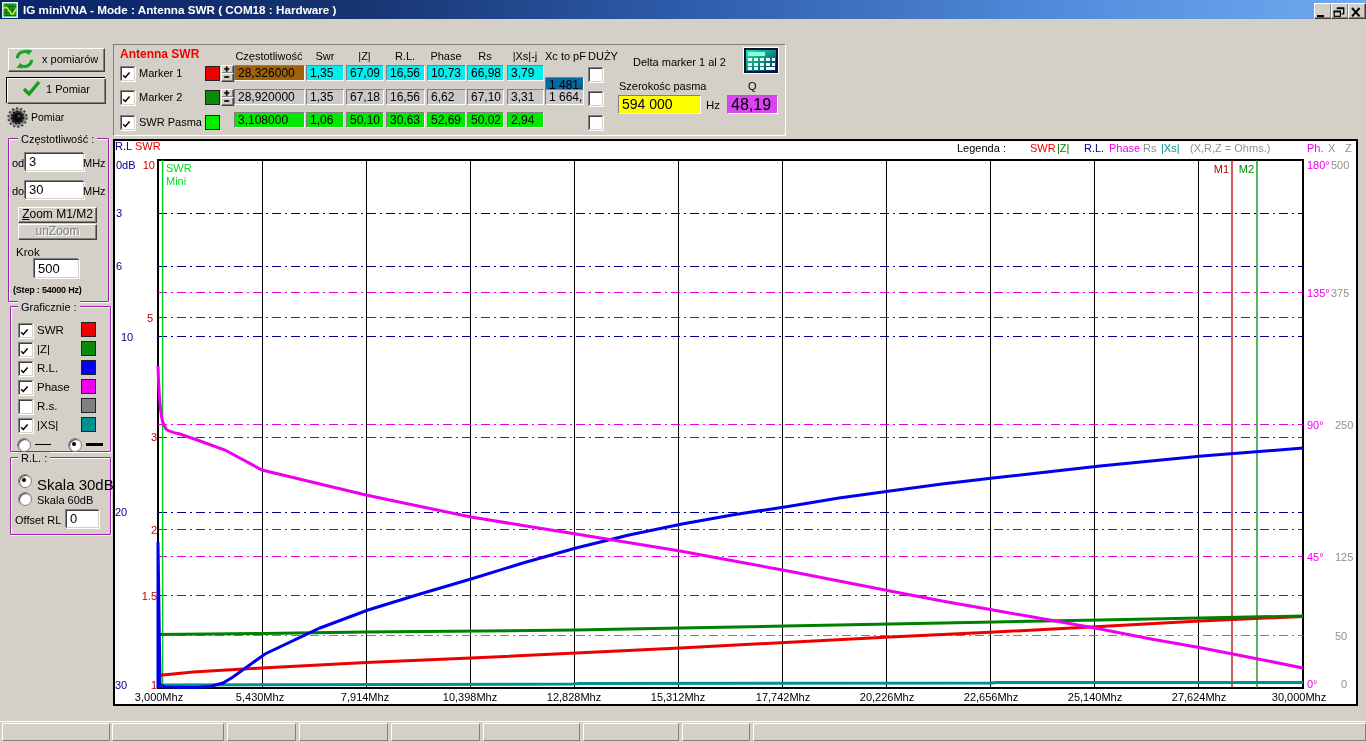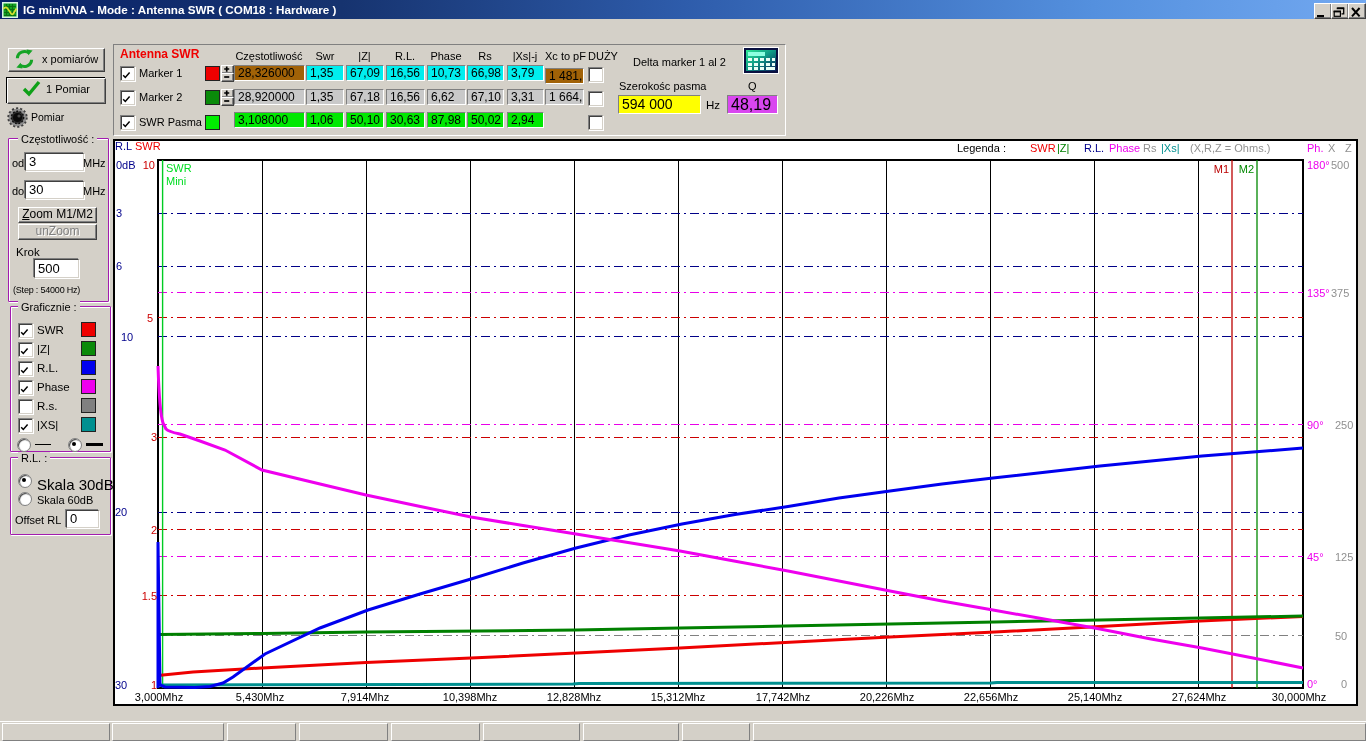--- a/index.html
+++ b/index.html
@@ -124,38 +124,38 @@
 <div class="abs lbl" style="left:139px;top:116px;font-size:11px">SWR Pasma</div>
 <div class="abs" style="left:205px;top:115px;width:13px;height:13px;background:#00ee00;border:1px solid #222"></div>
 
 <div class="field abs" style="left:234px;top:65px;width:66px;height:14px;background:#a16207">28,326000</div>
 <div class="field abs" style="left:306px;top:65px;width:33px;height:14px;background:#00eeee">1,35</div>
 <div class="field abs" style="left:346px;top:65px;width:33px;height:14px;background:#00eeee">67,09</div>
 <div class="field abs" style="left:386px;top:65px;width:34px;height:14px;background:#00eeee">16,56</div>
 <div class="field abs" style="left:427px;top:65px;width:34px;height:14px;background:#00eeee">10,73</div>
 <div class="field abs" style="left:467px;top:65px;width:32px;height:14px;background:#00eeee">66,98</div>
 <div class="field abs" style="left:507px;top:65px;width:32px;height:14px;background:#00eeee">3,79</div>
-<div class="field abs" style="left:545px;top:68px;width:34px;height:14px;background:#a16207">1 481,</div>
+<div class="field abs" style="left:545px;top:77px;width:34px;height:14px;background:#0369a1">1 481,</div>
 <div class="cb abs" style="left:588px;top:67px"></div>
 
 <div class="field abs" style="left:234px;top:89px;width:66px;height:14px;background:#c9c9c9">28,920000</div>
 <div class="field abs" style="left:306px;top:89px;width:33px;height:14px;background:#c9c9c9">1,35</div>
 <div class="field abs" style="left:346px;top:89px;width:33px;height:14px;background:#c9c9c9">67,18</div>
 <div class="field abs" style="left:386px;top:89px;width:34px;height:14px;background:#c9c9c9">16,56</div>
 <div class="field abs" style="left:427px;top:89px;width:34px;height:14px;background:#c9c9c9">6,62</div>
 <div class="field abs" style="left:467px;top:89px;width:32px;height:14px;background:#c9c9c9">67,10</div>
 <div class="field abs" style="left:507px;top:89px;width:32px;height:14px;background:#c9c9c9">3,31</div>
 <div class="field abs" style="left:545px;top:89px;width:34px;height:14px;background:#c9c9c9">1 664,</div>
 <div class="cb abs" style="left:588px;top:91px"></div>
 
 <div class="field abs" style="left:234px;top:112px;width:66px;height:14px;background:#00e800">3,108000</div>
 <div class="field abs" style="left:306px;top:112px;width:33px;height:14px;background:#00e800">1,06</div>
 <div class="field abs" style="left:346px;top:112px;width:33px;height:14px;background:#00e800">50,10</div>
 <div class="field abs" style="left:386px;top:112px;width:34px;height:14px;background:#00e800">30,63</div>
-<div class="field abs" style="left:427px;top:112px;width:34px;height:14px;background:#00e800">87,98</div>
+<div class="field abs" style="left:427px;top:112px;width:34px;height:14px;background:#00e800">52,69</div>
 <div class="field abs" style="left:467px;top:112px;width:32px;height:14px;background:#00e800">50,02</div>
 <div class="field abs" style="left:507px;top:112px;width:32px;height:14px;background:#00e800">2,94</div>
 <div class="cb abs" style="left:588px;top:115px"></div>
 
 <div class="abs lbl" style="left:633px;top:56px;font-size:11px">Delta marker 1 al 2</div>
 <svg class="abs" style="left:743px;top:47px" width="36" height="27" viewBox="0 0 36 27">
       <defs>
         <linearGradient id="calc" x1="0" y1="0" x2="1" y2="1">
           <stop offset="0" stop-color="#2ee896"></stop>
           <stop offset="45%" stop-color="#0f9e86"></stop>
@@ -195,21 +195,21 @@
 <div class="abs lbl" style="left:12px;top:157px">od</div>
 <div class="edit abs" style="left:25px;top:153px;width:54px;height:16px;line-height:16px;padding-left:3px">3</div>
 <div class="abs lbl" style="left:83px;top:157px">MHz</div>
 <div class="abs lbl" style="left:12px;top:185px">do</div>
 <div class="edit abs" style="left:25px;top:181px;width:54px;height:16px;line-height:16px;padding-left:3px">30</div>
 <div class="abs lbl" style="left:83px;top:185px">MHz</div>
 <div class="btn abs" style="left:18px;top:207px;width:77px;height:14px;font-size:12px;text-align:center;line-height:13px"><u>Z</u>oom M1/M2</div>
 <div class="btn abs" style="left:18px;top:224px;width:77px;height:14px;font-size:12px;text-align:center;line-height:13px;color:#808080;text-shadow:1px 1px 0 #fff">unZoom</div>
 <div class="abs lbl" style="left:16px;top:246px;font-size:11.5px">Krok</div>
 <div class="edit abs" style="left:34px;top:259px;width:40px;height:17px;line-height:17px;padding-left:3px">500</div>
-<div class="abs" style="left:13px;top:285px;font-size:9px;font-weight:normal;letter-spacing:-0.2px;white-space:nowrap">(Step : 54000 Hz)</div>
+<div class="abs" style="left:13px;top:285px;font-size:9px;font-weight:bold;letter-spacing:-0.2px;white-space:nowrap">(Step : 54000 Hz)</div>
 <div class="group abs" style="left:10px;top:306px;width:99px;height:144px">
       <span class="glabel" style="left:7px">Graficznie :</span>
     </div>
 <div class="cb abs" style="left:18px;top:323px"><svg width="11" height="11" viewBox="0 0 11 11">
         <path d="M2.2 5.2 L4.3 7.4 L8.6 2.6" stroke="#000" stroke-width="1.5" fill="none"></path>
       </svg></div>
 <div class="abs lbl" style="left:37px;top:324px;font-size:11.5px">SWR</div>
 <div class="abs" style="left:81px;top:322px;width:13px;height:13px;background:#ee0000;border:1px solid #222"></div>
 <div class="cb abs" style="left:18px;top:342px"><svg width="11" height="11" viewBox="0 0 11 11">
         <path d="M2.2 5.2 L4.3 7.4 L8.6 2.6" stroke="#000" stroke-width="1.5" fill="none"></path>

